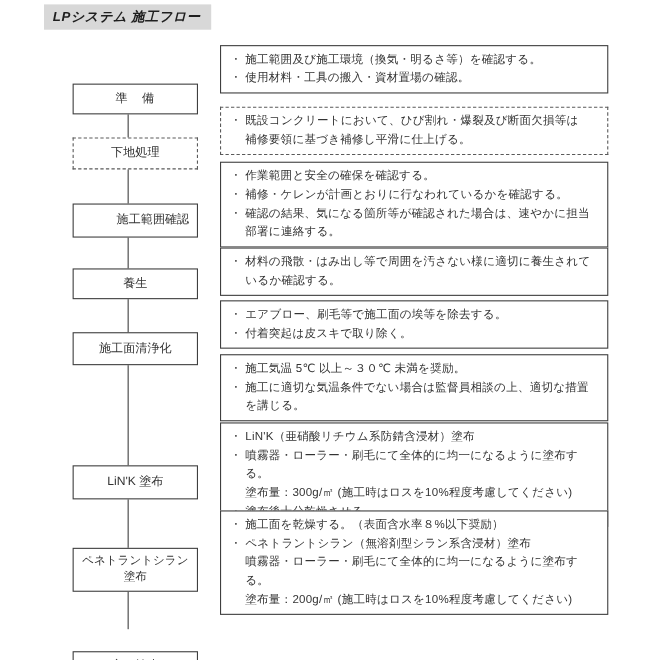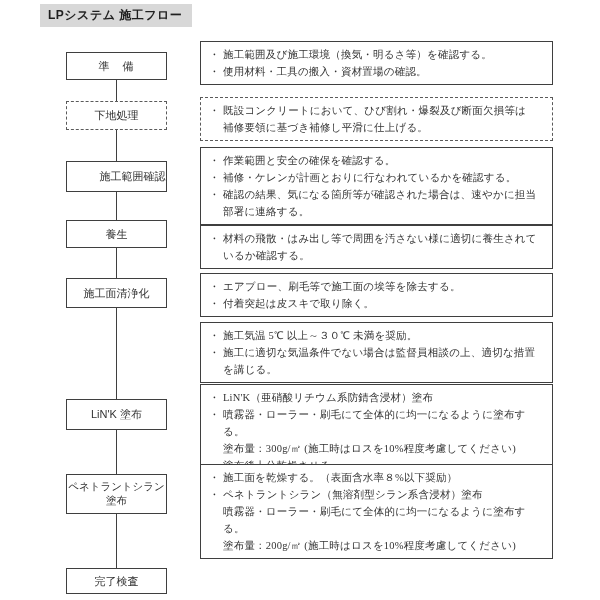--- a/index.html
+++ b/index.html
@@ -1,27 +1,27 @@
 <!DOCTYPE html>
 <html><head>
 <meta charset="utf-8">
 <style>
   * { margin:0; padding:0; box-sizing:border-box; }
   html,body { width:600px; height:600px; background:#ffffff; }
   body { font-family:"Liberation Sans","DejaVu Sans",sans-serif; color:#333333; position:relative; }
   .page { position:absolute; left:0; top:0; width:600px; height:600px; background:#ffffff; overflow:hidden; }
 
   .title { position:absolute; left:40px; top:4px; background:#d8d8d8; color:#1f1f1f;
-           font-size:12px; font-weight:bold; padding:3px 10px 3px 8px; letter-spacing:0.5px; }
+           font-size:12px; font-weight:bold; padding:3px 10px 3px 8px; letter-spacing:0.5px;font-style:italic; }
 
   .vline { position:absolute; left:116px; top:78px; width:1px; height:494px; background:#3f3f3f; }
 
-  .fbox { position:absolute; left:66px; width:101px; background:#ffffff; border:1px solid #3f3f3f;
+  .fbox { position:absolute; left:66px; width:114px; background:#ffffff; border:1px solid #3f3f3f;
           display:flex; align-items:center; justify-content:center; text-align:center;
-          font-size:11px; color:#333; white-space:pre-line; line-height:1.3; }
+          font-size:11px; color:#333; white-space:pre-line; line-height:1.3;margin-top:24px; }
   .fbox.dashed { border:1px dashed #5a5a5a; }
 
   .s0 { top:52px;  height:28px; letter-spacing:1px; }
   .s1 { top:101px; height:29px; }
   .s2 { top:161px; height:31px;padding-left:32px; }
   .s3 { top:220px; height:28px; }
   .s4 { top:278px; height:30px; }
   .s5 { top:340px; height:32px; }
   .s6 { top:399px; height:31px; }
   .s7 { top:474px; height:40px; font-size:10.5px; }
@@ -36,21 +36,21 @@
   .d1 { top:97px; }
   .d2 { top:147px; }
   .d3 { top:225px; }
   .d4 { top:273px; }
   .d5 { top:322px; }
   .d6 { top:384px; }
   .d7 { top:464px; }
 
   .dline { display:flex; align-items:flex-start; }
   .bullet { width:14px; flex:0 0 14px; text-align:left; }
-  .dtext { flex:1; letter-spacing:0.2px;font-family:Liberation Serif, serif; }
+  .dtext { flex:1; letter-spacing:0.2px; }
 </style>
 </head>
 <body>
 
 <div class="page">
 
   <div class="title">LPシステム 施工フロー</div>
 
   <div class="vline"></div>
 

